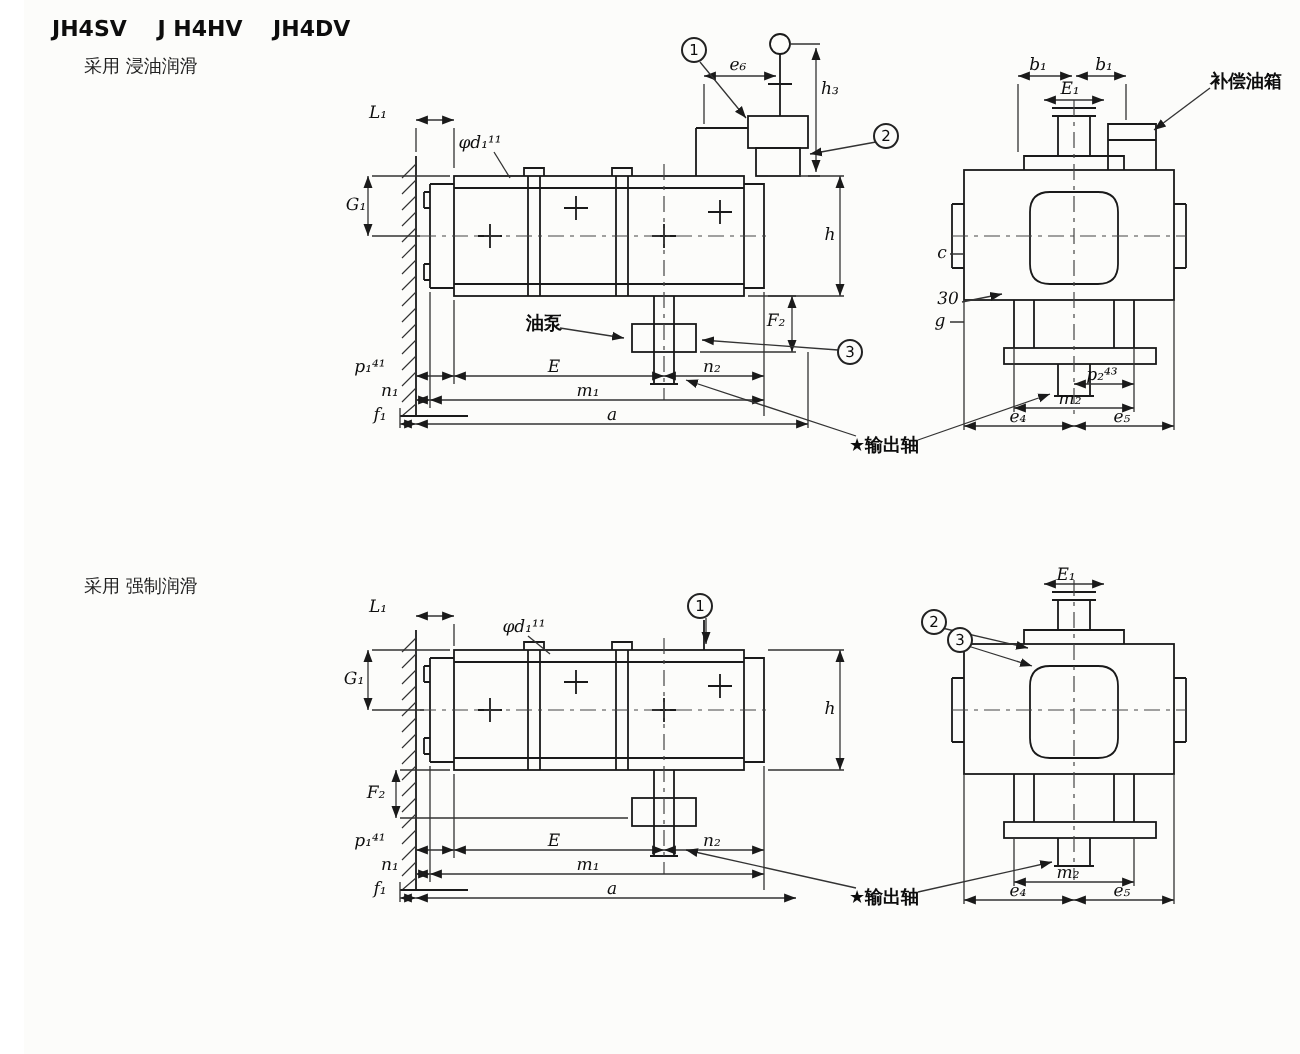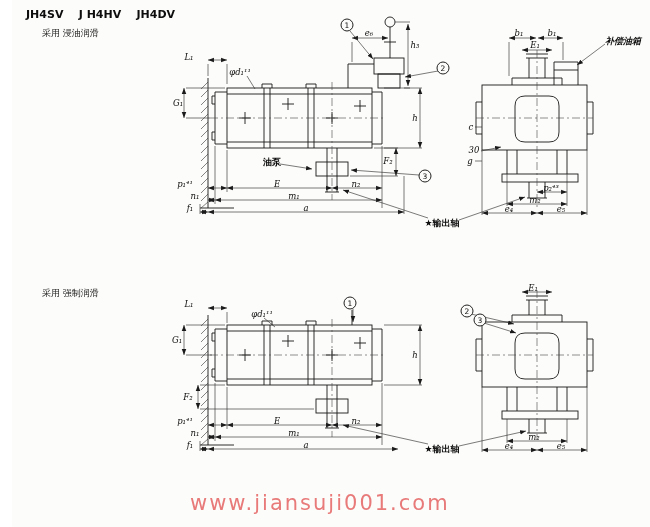--- a/index.html
+++ b/index.html
@@ -198,21 +198,21 @@
       <span class="ann" style="left: 282px; top: 196px;">m₁</span>
       <span class="ann" style="left: 294px; top: 208px;">a</span>
       <span class="ann" style="left: 173px; top: 184px;">p₁⁴¹</span>
       <span class="ann" style="left: 183px; top: 196px;">n₁</span>
       <span class="ann" style="left: 178px; top: 208px;">f₁</span>
       <span class="ann cn" style="left: 260px; top: 162px; text-align: center;">油泵</span>
       <span class="ann cn" style="left: 430px; top: 223px;">★输出轴</span>
       <span class="ann" style="left: 507px; top: 33px;">b₁</span>
       <span class="ann" style="left: 540px; top: 33px;">b₁</span>
       <span class="ann" style="left: 523px; top: 45px;">E₁</span>
-      <span class="ann cn" style="left: 611px; top: 41px; font-style: italic;">补偿油箱</span>
+      <span class="ann cn" style="left: 611px; top: 41px;">补偿油箱</span>
       <span class="ann" style="left: 459px; top: 127px;">c</span>
       <span class="ann" style="left: 462px; top: 150px;">30</span>
       <span class="ann" style="left: 458px; top: 161px;">g</span>
       <span class="ann" style="left: 539px; top: 188px;">p₂⁴³</span>
       <span class="ann" style="left: 523px; top: 200px;">m₂</span>
       <span class="ann" style="left: 497px; top: 209px;">e₄</span>
       <span class="ann" style="left: 549px; top: 209px;">e₅</span>
       <span class="ann balloon" style="left: 335px; top: 25px;">1</span>
       <span class="ann balloon" style="left: 431px; top: 68px;">2</span>
       <span class="ann balloon" style="left: 413px; top: 176px;">3</span>
@@ -231,14 +231,13 @@
       <span class="ann cn" style="left: 430px; top: 449px;">★输出轴</span>
       <span class="ann" style="left: 521px; top: 288px;">E₁</span>
       <span class="ann" style="left: 522px; top: 437px;">m₂</span>
       <span class="ann" style="left: 497px; top: 446px;">e₄</span>
       <span class="ann" style="left: 549px; top: 446px;">e₅</span>
       <span class="ann balloon" style="left: 338px; top: 303px;">1</span>
       <span class="ann balloon" style="left: 455px; top: 311px;">2</span>
       <span class="ann balloon" style="left: 468px; top: 320px;">3</span>
     </div>
 
-  <div class="watermark">www.jiansuji001.com</div>
 </div>
 
 </body></html>

